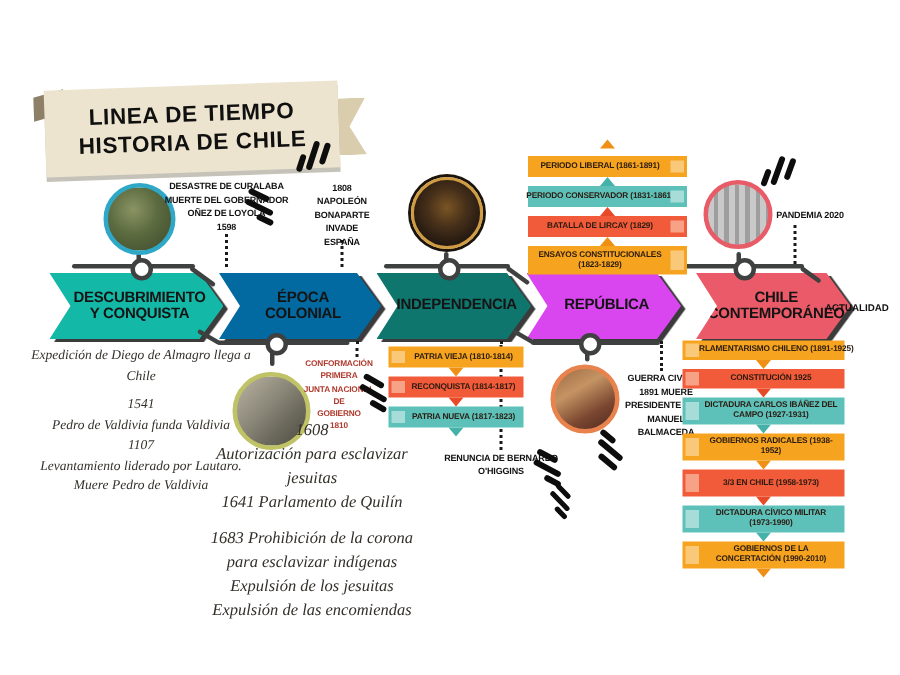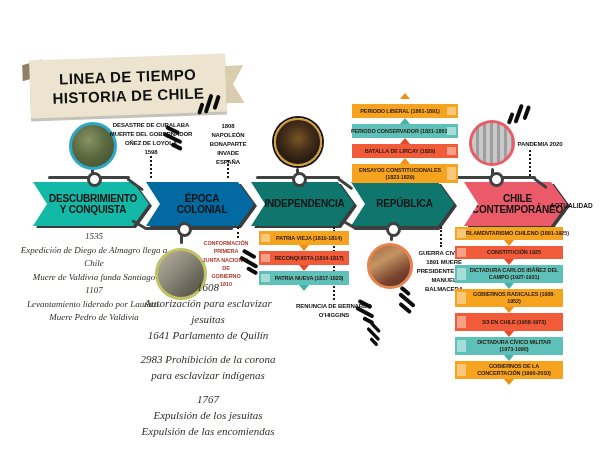--- a/index.html
+++ b/index.html
@@ -14,21 +14,21 @@
   .banner-body{position:absolute;inset:0;background:#ece4cf;box-shadow:0 3px 0 rgba(90,80,55,.35);
     display:flex;flex-direction:column;align-items:center;justify-content:center;}
   .banner-body div{font-weight:bold;font-size:15px;line-height:1.3;color:#101010;letter-spacing:.4px;}
   
   .secwrap{position:absolute;top:182px;height:44px;filter:drop-shadow(3px 2px 0 #3b3b3b);}
   .sec{width:100%;height:100%;clip-path:polygon(0 0,calc(100% - 16px) 0,100% 50%,calc(100% - 16px) 100%,0 100%,14px 50%);
     display:flex;align-items:center;justify-content:center;text-align:center;
     font-weight:bold;font-size:10px;line-height:1.15;color:#141414;letter-spacing:-.2px;
     padding:0 16px 0 20px;box-sizing:border-box;}
   .s1{background:#14b8a6;} .s2{background:#0369a1;} .s3{background:#0f766e;}
-  .s4{background:#0f766e;} .s5{background:#ea5a68;}
+  .s4{background:#d946ef;} .s5{background:#ea5a68;}
   
   .tl-line{position:absolute;height:3px;background:#3f4040;border-radius:2px;}
   .tl-diag{position:absolute;height:3px;background:#3f4040;border-radius:2px;transform-origin:left center;}
   .tl-node{position:absolute;width:9px;height:9px;background:#fff;border:3px solid #3f4040;border-radius:50%;}
   .vdash{position:absolute;width:3px;background:#3f4040;border-radius:2px;}
   .dotline{position:absolute;width:0;border-left:2px dotted #1a1a1a;}
   
   .circ{position:absolute;border-radius:50%;box-sizing:border-box;}
   .c1{left:69px;top:122px;width:48px;height:48px;border:3px solid #2fa8c7;
       background:radial-gradient(circle at 40% 35%,#8a9464 0%,#5b6a3f 45%,#3e4a2c 100%);}
@@ -167,32 +167,31 @@
 GOBIERNO
 1810</div>
   <div class="ann" style="left:413px;top:249px;width:62px;">GUERRA CIVIL DE
 1891 MUERE
 PRESIDENTE JOSÉ
 MANUEL BALMACEDA</div>
   <div class="ann" style="left:296px;top:302px;width:76px;">RENUNCIA DE BERNARDO
 O'HIGGINS</div>
 
   <div class="serifcol col-desc">
-    <div>1535</div>
     <div>Expedición de Diego de Almagro llega a Chile</div>
-    <div>Muere de Valdivia funda Santiago</div>
+    <div class="mt6">1541</div>
+    <div>Pedro de Valdivia funda Valdivia</div>
     <div>1107</div>
     <div>Levantamiento liderado por Lautaro. Muere Pedro de Valdivia</div>
   </div>
   <div class="serifcol col-colo">
     <div>1608</div>
     <div>Autorización para esclavizar jesuitas</div>
     <div>1641 Parlamento de Quilín</div>
-    <div class="mt8">2983 Prohibición de la corona para esclavizar indígenas</div>
-    <div class="mt8">1767</div>
+    <div class="mt8">1683 Prohibición de la corona para esclavizar indígenas</div>
     <div>Expulsión de los jesuitas</div>
     <div>Expulsión de las encomiendas</div>
   </div>
 
   <div class="stack" style="left:352px;top:93px;width:106px;">
     <div class="fa fup y"></div>
       <div class="gap5"></div>
     <div class="ribbon one rh1 rb-y fold-r">PERIODO LIBERAL (1861-1891)</div>
     <div class="fa fup t"></div>
     <div class="ribbon one rh1 rb-t fold-r">PERIODO CONSERVADOR (1831-1861)</div>

